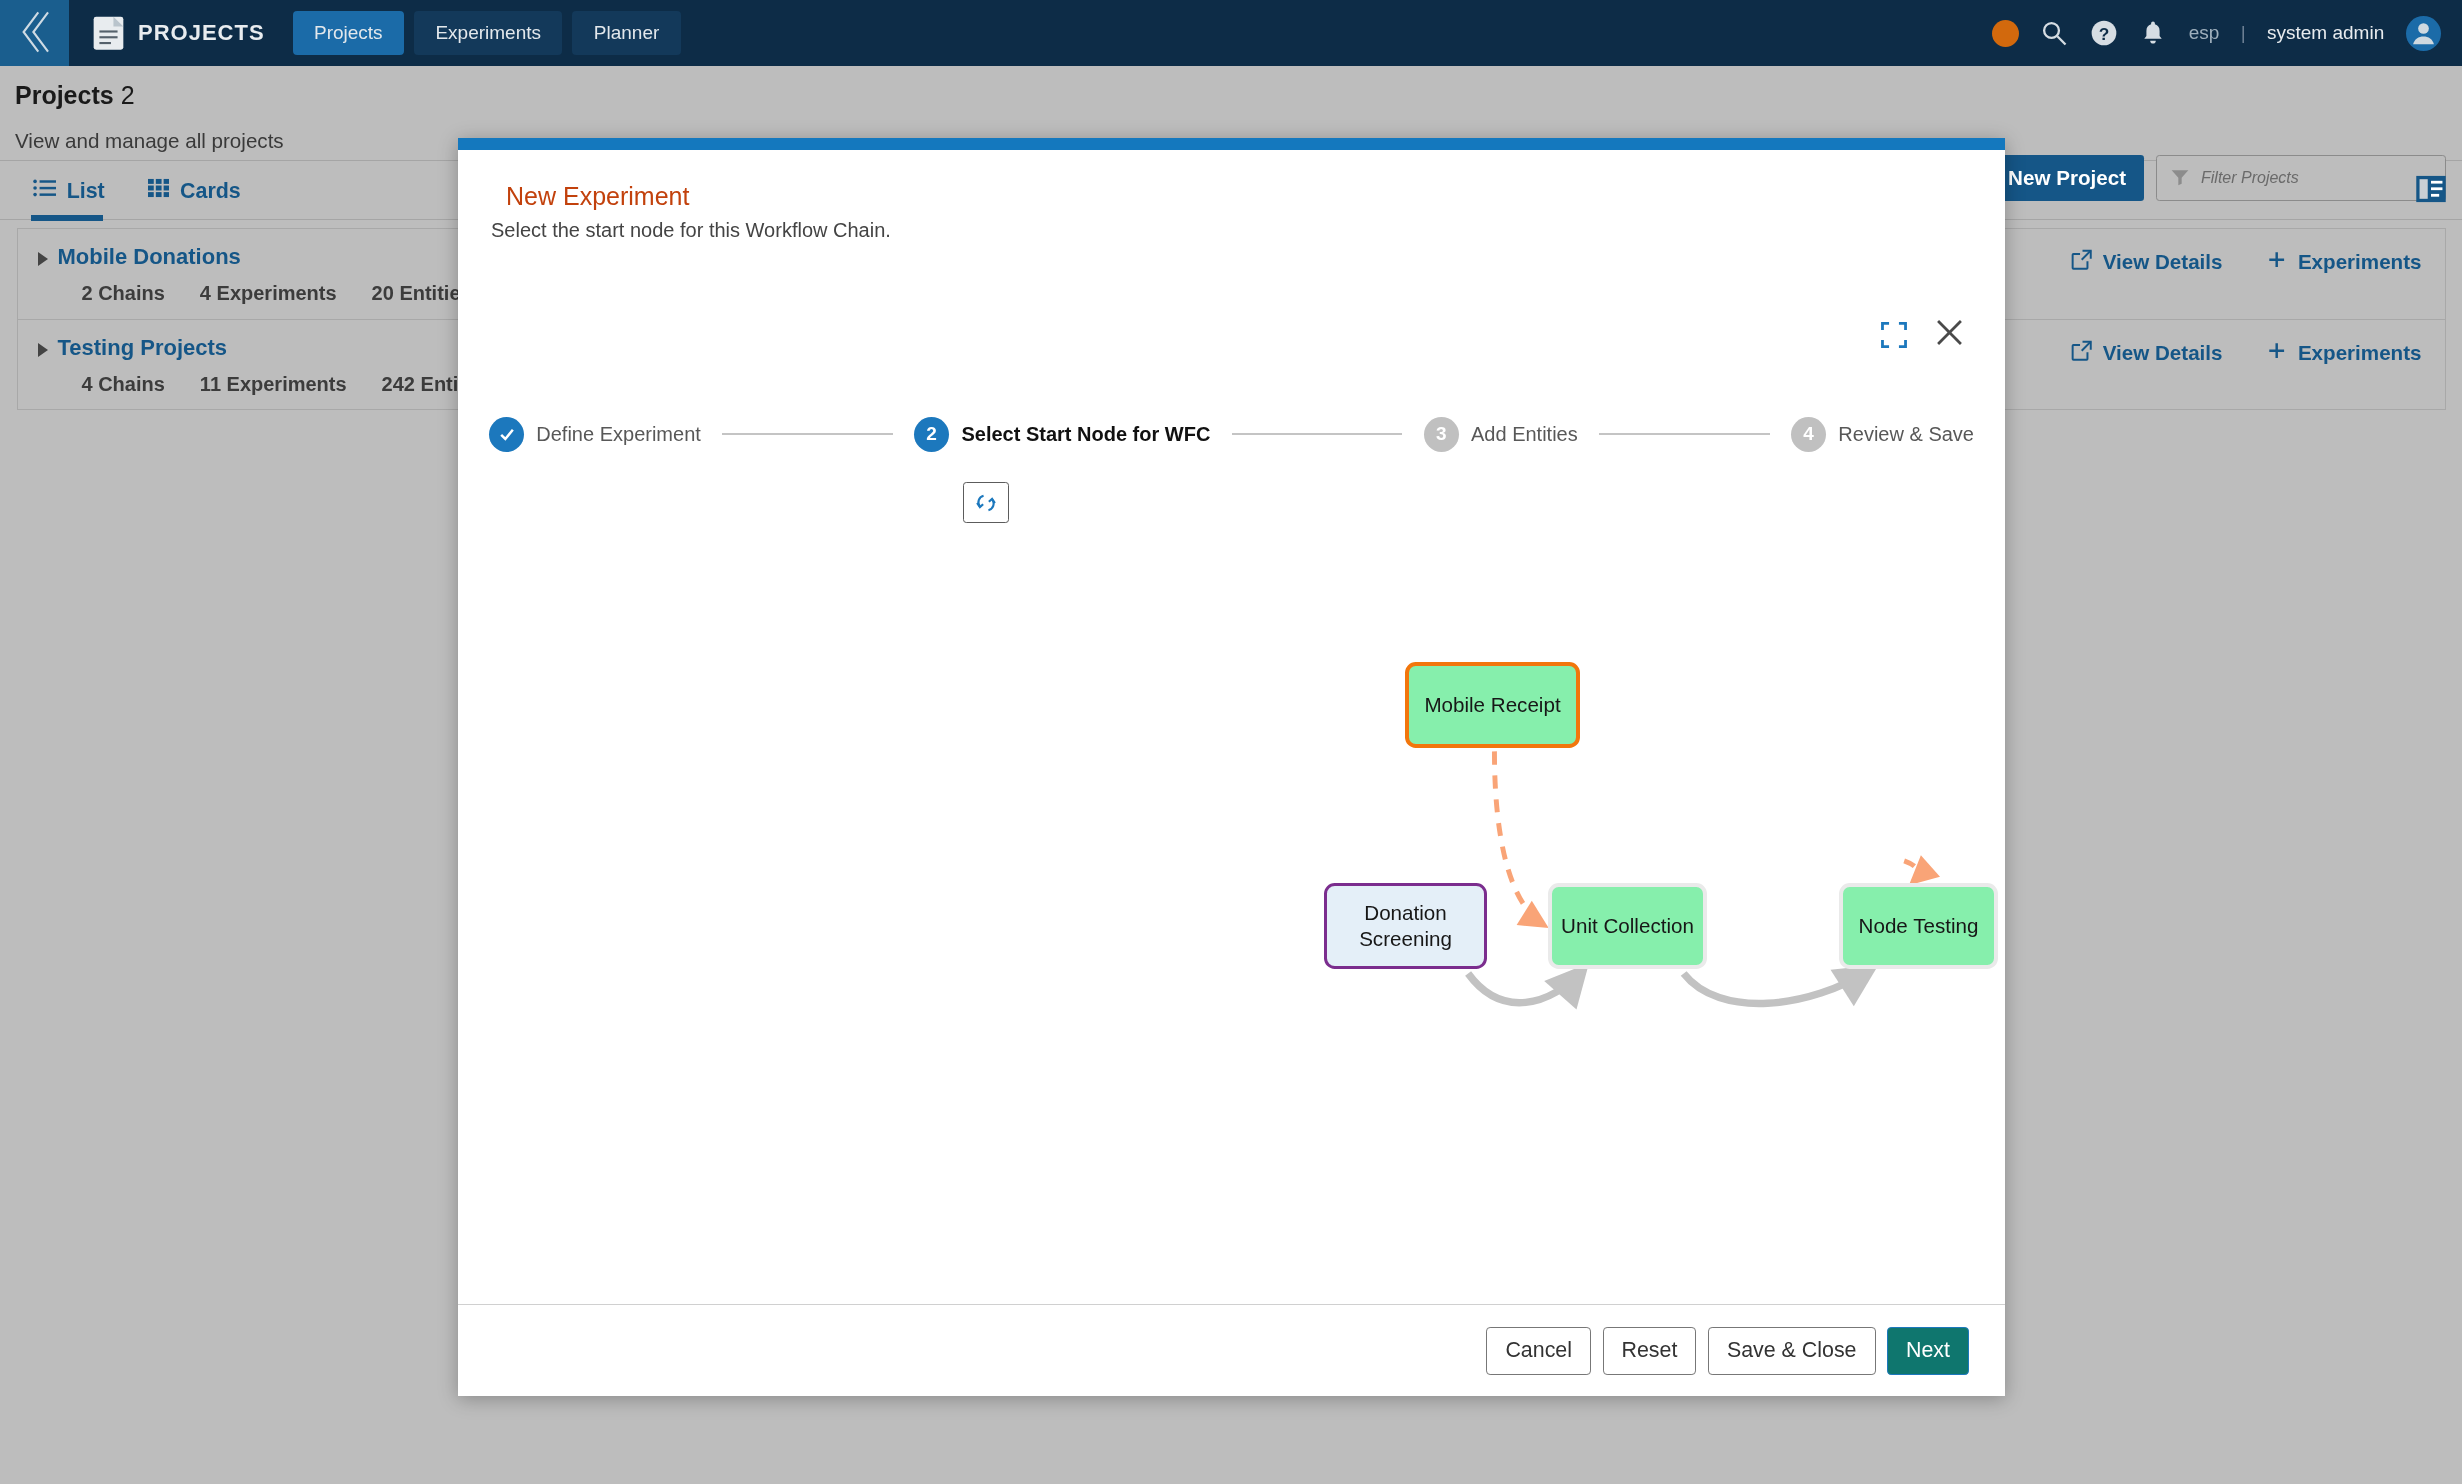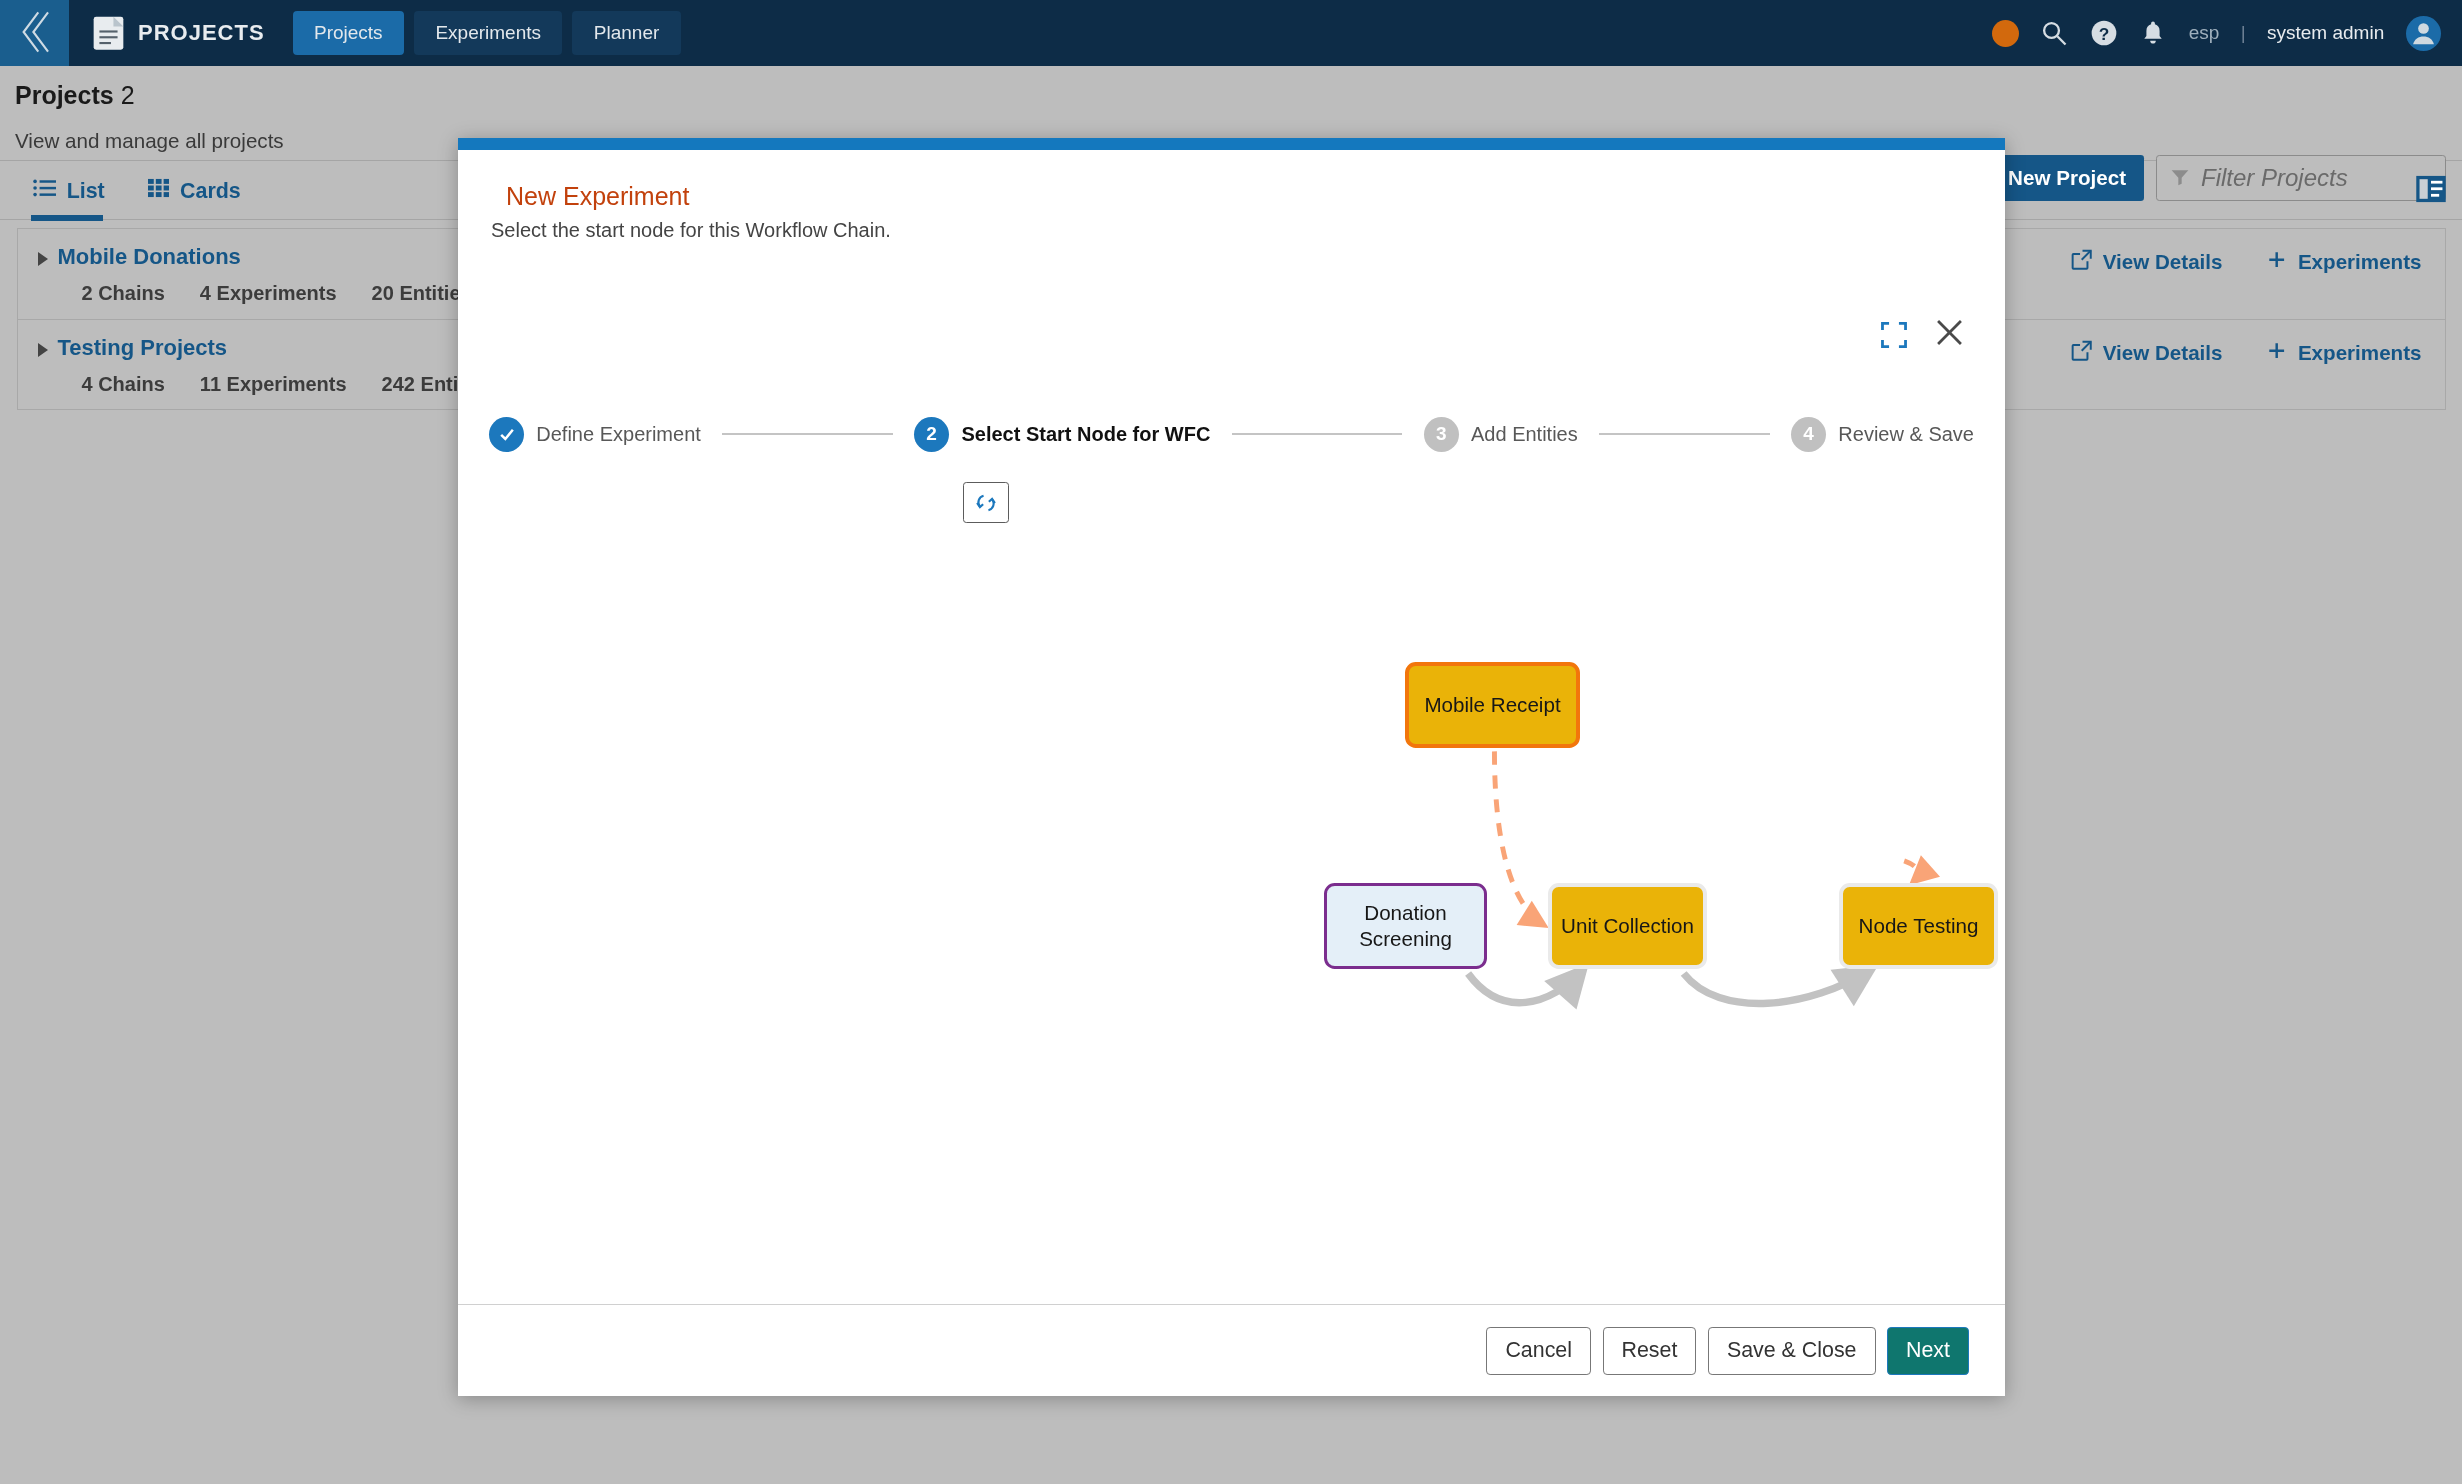--- a/index.html
+++ b/index.html
@@ -88,21 +88,21 @@
   #filter-box {
     position: absolute; right: 16.5px; top: 89px;
     width: 290px; height: 46px;
     border: 0.8px solid #8b8b8b; border-radius: 3.3px;
     background: #bdbdbd;
     display: flex; align-items: center; gap: 11.5px;
     padding: 0 13px; cursor: text;
   }
   #filter-box input {
     border: none; background: transparent; outline: none;
-    font-size: 24px; font-style: italic; color: #5d5d5d;
+    font-size: 16px; font-style: italic; color: #5d5d5d;
     font-family: inherit; width: 100%;
   }
   #filter-box input::placeholder { color: #6a6a6a; font-style: italic; }
 
   
   #viewtabs {
     position: absolute; top: 161px; left: 0;
     width: 2462px; height: 59px;
     border-bottom: 0.8px solid #a5a5a5;
   }
@@ -230,21 +230,21 @@
   #diagram {
     position: absolute; left: 31px; top: 494px;
     width: 1481px; height: 716px;
   }
   .node {
     position: absolute;
     border-radius: 10.7px;
     display: flex; align-items: center; justify-content: center;
     text-align: center;
     font-size: 20.6px; color: #171717;
-    background: #eab308; cursor: pointer;
+    background: #86efac; cursor: pointer;
     line-height: 1.28;
   }
   #node-mobile-receipt {
     left: 916px; top: 30px; width: 175px; height: 86px;
     border: 4.1px solid #f2760c;
   }
   #node-donation-screening {
     left: 835px; top: 251px; width: 163px; height: 86px;
     border: 3.3px solid #7b2d8e; background: #e4eff8;
   }

